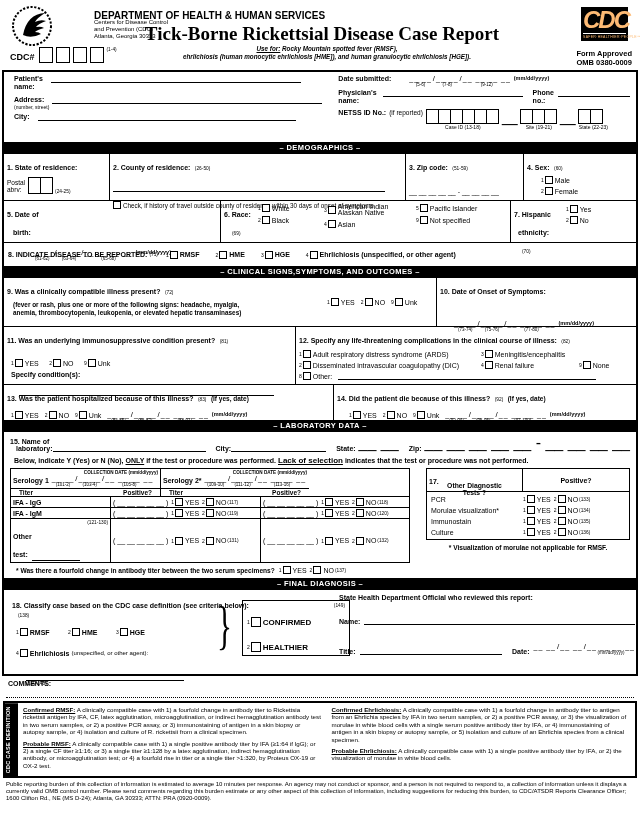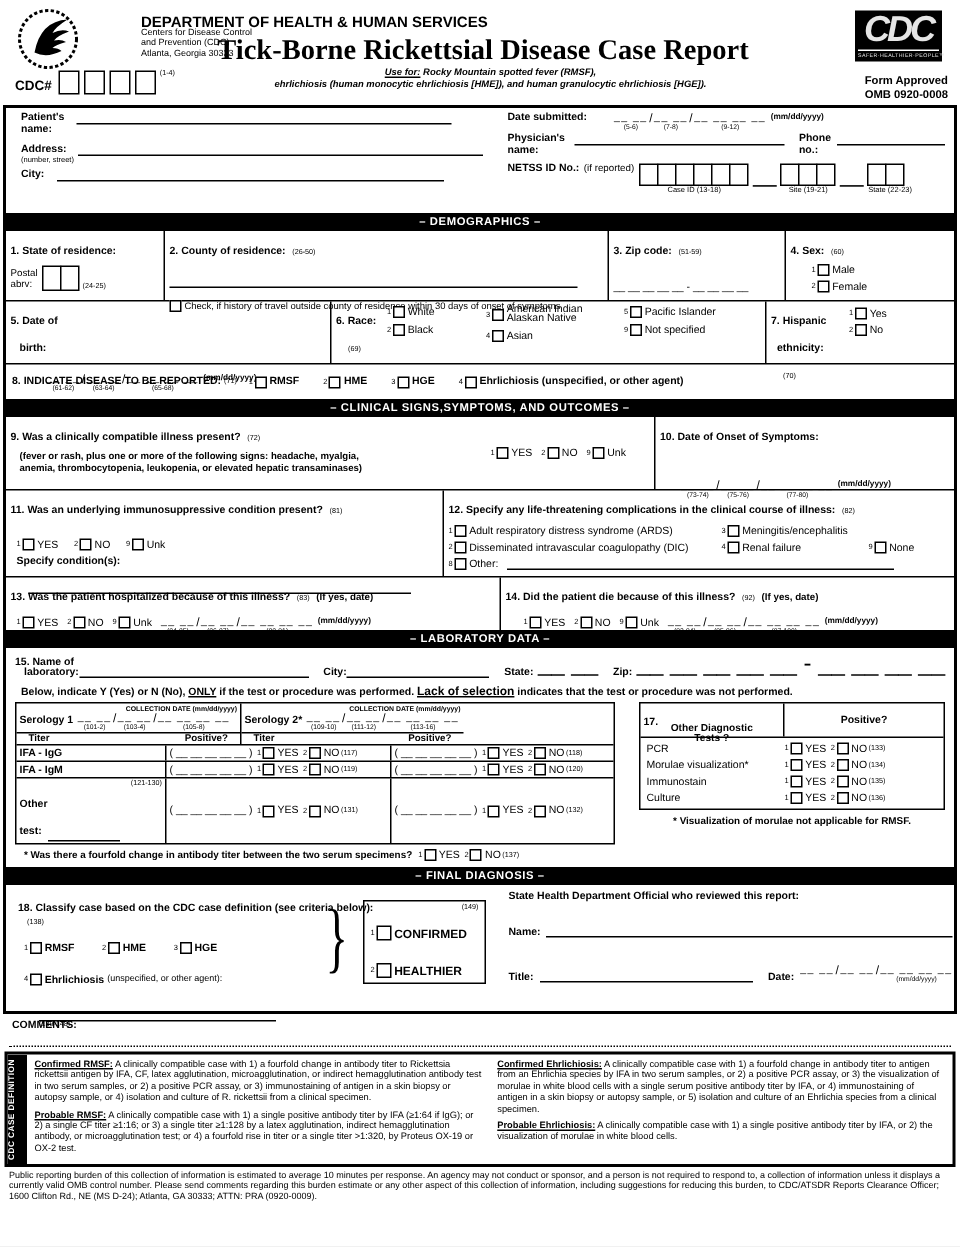--- a/index.html
+++ b/index.html
@@ -10,21 +10,21 @@
   
   .hdr { position:relative; height:67px; }
   .hhs-logo { position:absolute; left:8px; top:2px; }
   .hdr-dept { position:absolute; left:92px; top:7px; font-size:10px; font-weight:bold; }
   .hdr-agency { position:absolute; left:92px; top:16px; font-size:6px; line-height:7px; }
   .hdr-title { position:absolute; left:120px; top:20px; width:400px; text-align:center;
                font-family:"Liberation Serif","DejaVu Serif",serif; font-weight:bold; font-size:19px; }
   .usefor { position:absolute; left:130px; top:42px; width:390px; text-align:center;
             font-size:6.3px; font-weight:bold; font-style:italic; line-height:8px; }
   .usefor .u { text-decoration:underline; }
-  .cdc-logo { position:absolute; right:10px; top:4px; width:58px; background:#000; color:#e5e5e5; text-align:center; padding:1px 2px 2px; }
+  .cdc-logo { position:absolute; right:10px; top:4px; width:47px; background:#000; color:#fdba74; text-align:center; padding:1px 2px 2px; }
   .cdc-letters { font-weight:bold; font-size:24px; line-height:24px; letter-spacing:-2px; font-style:italic; }
   .cdc-tag { font-size:3.5px; border-top:1px solid #fff; margin-top:1px; padding-top:1px; letter-spacing:0.3px; }
   .form-approved { position:absolute; right:6px; top:47px; font-size:7.5px; font-weight:bold; text-align:center; line-height:8.5px; }
   .cdcnum { position:absolute; left:8px; top:44px; display:flex; align-items:flex-end; }
   .cdcnum-label { font-size:9px; font-weight:bold; margin-right:4px; padding-bottom:1px; }
   .sq { width:14px; height:16px; border:1.5px solid #000; background:#fff; margin-right:3px; }
   .cdcnum .fn { align-self:flex-start; }
 
   
   .fn { font-size:4.8px; }
@@ -78,21 +78,21 @@
   .t .tc.last { border-right:none; }
   .thead-lbl { text-align:center; font-weight:bold; font-size:7px; }
   .coldate { font-size:4.6px; font-weight:bold; text-align:right; display:block; }
   .titpos { display:flex; justify-content:space-between; font-weight:bold; font-size:6.5px; padding:0 8px; }
   .titerblank { font-size:7px; letter-spacing:0; white-space:pre; margin-right:3px; }
 
   
   .final { position:relative; height:84px; }
   .brace { position:absolute; left:208px; top:6px; font-size:52px; font-weight:normal;
            font-family:"Liberation Serif",serif; transform:scaleX(0.6); line-height:60px; }
-  .confbox { position:absolute; left:238px; top:10px; width:82px; height:56px; border:1.5px solid #000; padding:2px 4px; }
+  .confbox { position:absolute; left:238px; top:10px; width:108px; height:56px; border:1.5px solid #000; padding:2px 4px; }
   .confbox .fn { display:block; text-align:right; }
   .official { position:absolute; left:335px; top:4px; width:296px; }
 
   
   .comments { padding:4px 6px 8px; font-weight:bold; font-size:7px; }
   .dotted { border-top:1px dotted #000; margin:2px 4px 3px; }
   .defsbox { border:2px solid #000; display:flex; margin:0 1px; }
   .defs-side { background:#000; color:#fff; width:13px; writing-mode:vertical-rl; transform:rotate(180deg);
                font-size:5.5px; font-weight:bold; text-align:center; letter-spacing:0.3px; }
   .defs-col { flex:1; padding:3px 5px; font-size:6.2px; line-height:7.4px; }
@@ -125,21 +125,21 @@
       <span class="u">Use for:</span>
       <span>Rocky Mountain spotted fever (RMSF),</span><br>
       <span>ehrlichiosis (human monocytic ehrlichiosis [HME]), and human granulocytic ehrlichiosis [HGE]).</span>
     </div>
     <div class="cdc-logo">
       <div class="cdc-letters">CDC</div>
       <div class="cdc-tag">SAFER·HEALTHIER·PEOPLE™</div>
     </div>
     <div class="form-approved">
       <span>Form Approved</span><br>
-      <span>OMB 0920-0008</span>
+      <span>OMB 0380-0009</span>
     </div>
     <div class="cdcnum">
       <span class="cdcnum-label">CDC#</span>
       <span class="sq"></span>
       <span class="sq"></span>
       <span class="sq"></span>
       <span class="sq"></span>
       <span class="fn">(1-4)</span>
     </div>
   </div>

